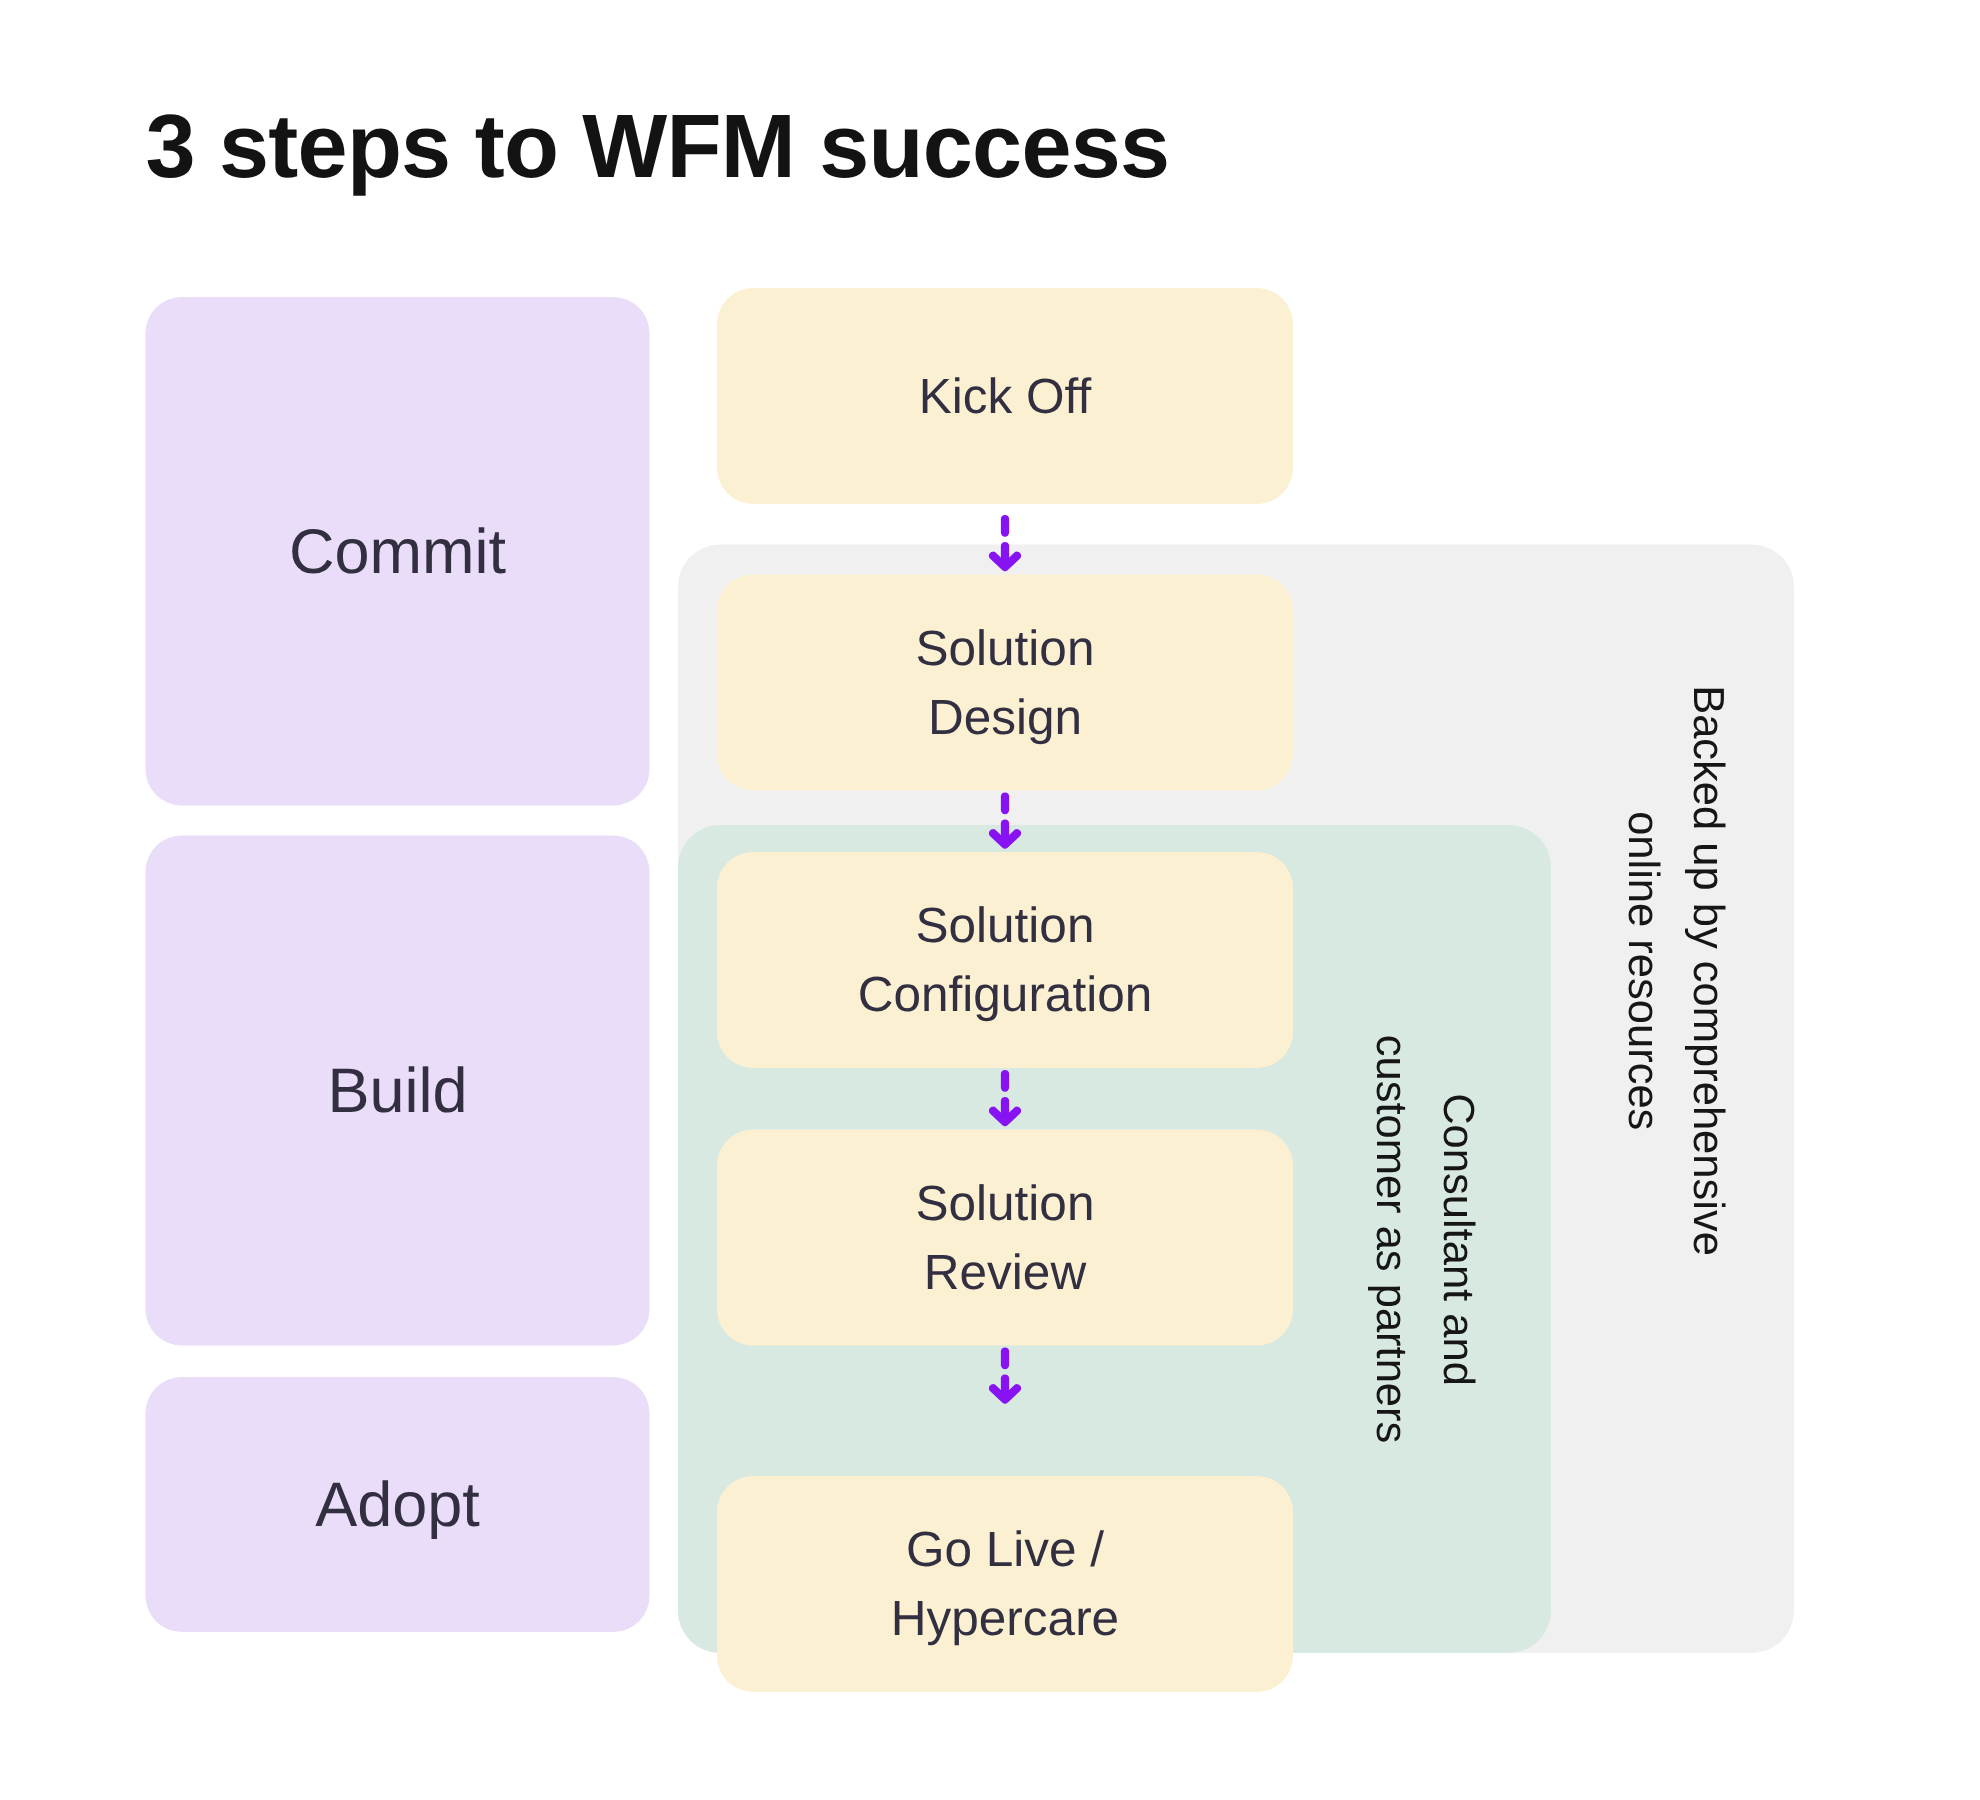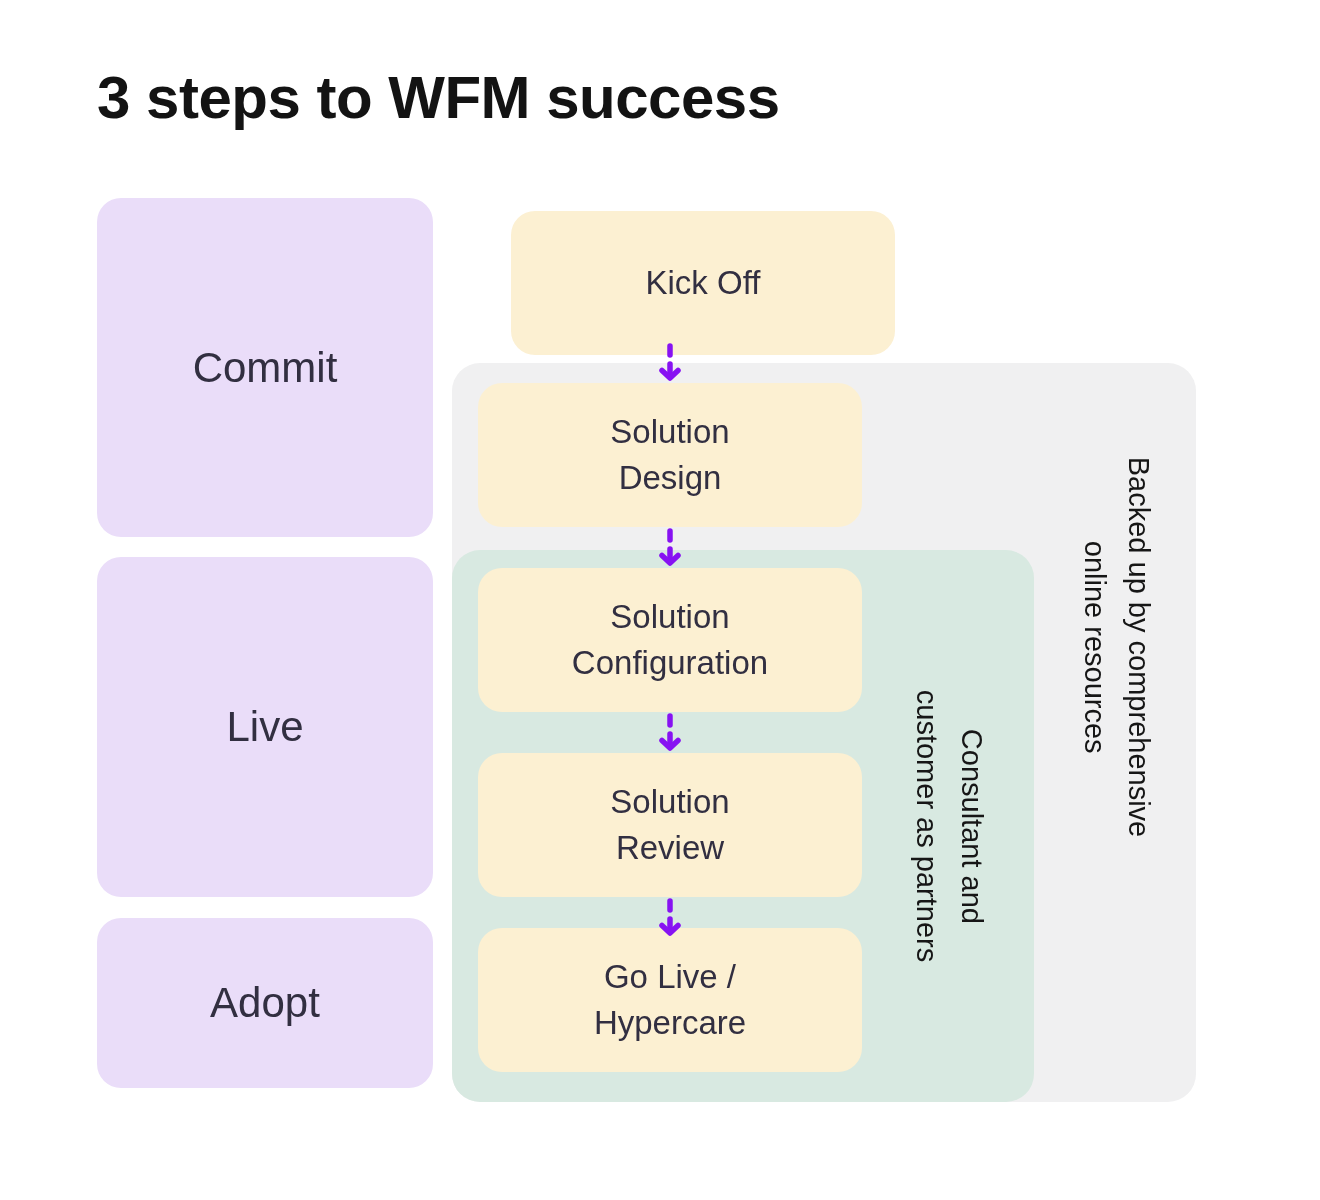--- a/index.html
+++ b/index.html
@@ -92,25 +92,25 @@
     position: absolute;
     left: 478px;
     width: 384px;
     height: 144px;
     border-radius: 24px;
     background: var(--step_box_bg, #FCF0D2);
     display: flex;
     align-items: center;
     justify-content: center;
   }
-  .step-kick-off      { top: 211px; margin-left: 33px; }
+  .step-kick-off      { top: 192px; }
   .step-design        { top: 383px; }
   .step-configuration { top: 568px; }
   .step-review        { top: 753px; }
-  .step-go-live       { top: 928px; }
+  .step-go-live       { top: 984px; }
   .step-label {
     font-size: 33px;
     line-height: 1.4;
     font-weight: 500;
     text-align: center;
     white-space: pre-line;
     color: var(--box_text, #322F41);
   }
 
   
@@ -194,19 +194,19 @@
         <line x1="13" y1="3" x2="13" y2="12"></line>
         <line x1="13" y1="21" x2="13" y2="33"></line>
         <path d="M5 27.5 L13 35 L21 27.5"></path>
       </g>
   </svg>
 
   <div class="phase phase-commit">
     <span class="phase-label">Commit</span>
   </div>
   <div class="phase phase-build">
-    <span class="phase-label">Live</span>
+    <span class="phase-label">Build</span>
   </div>
   <div class="phase phase-adopt">
     <span class="phase-label">Adopt</span>
   </div>
 
 </div>
 
 </body></html>

